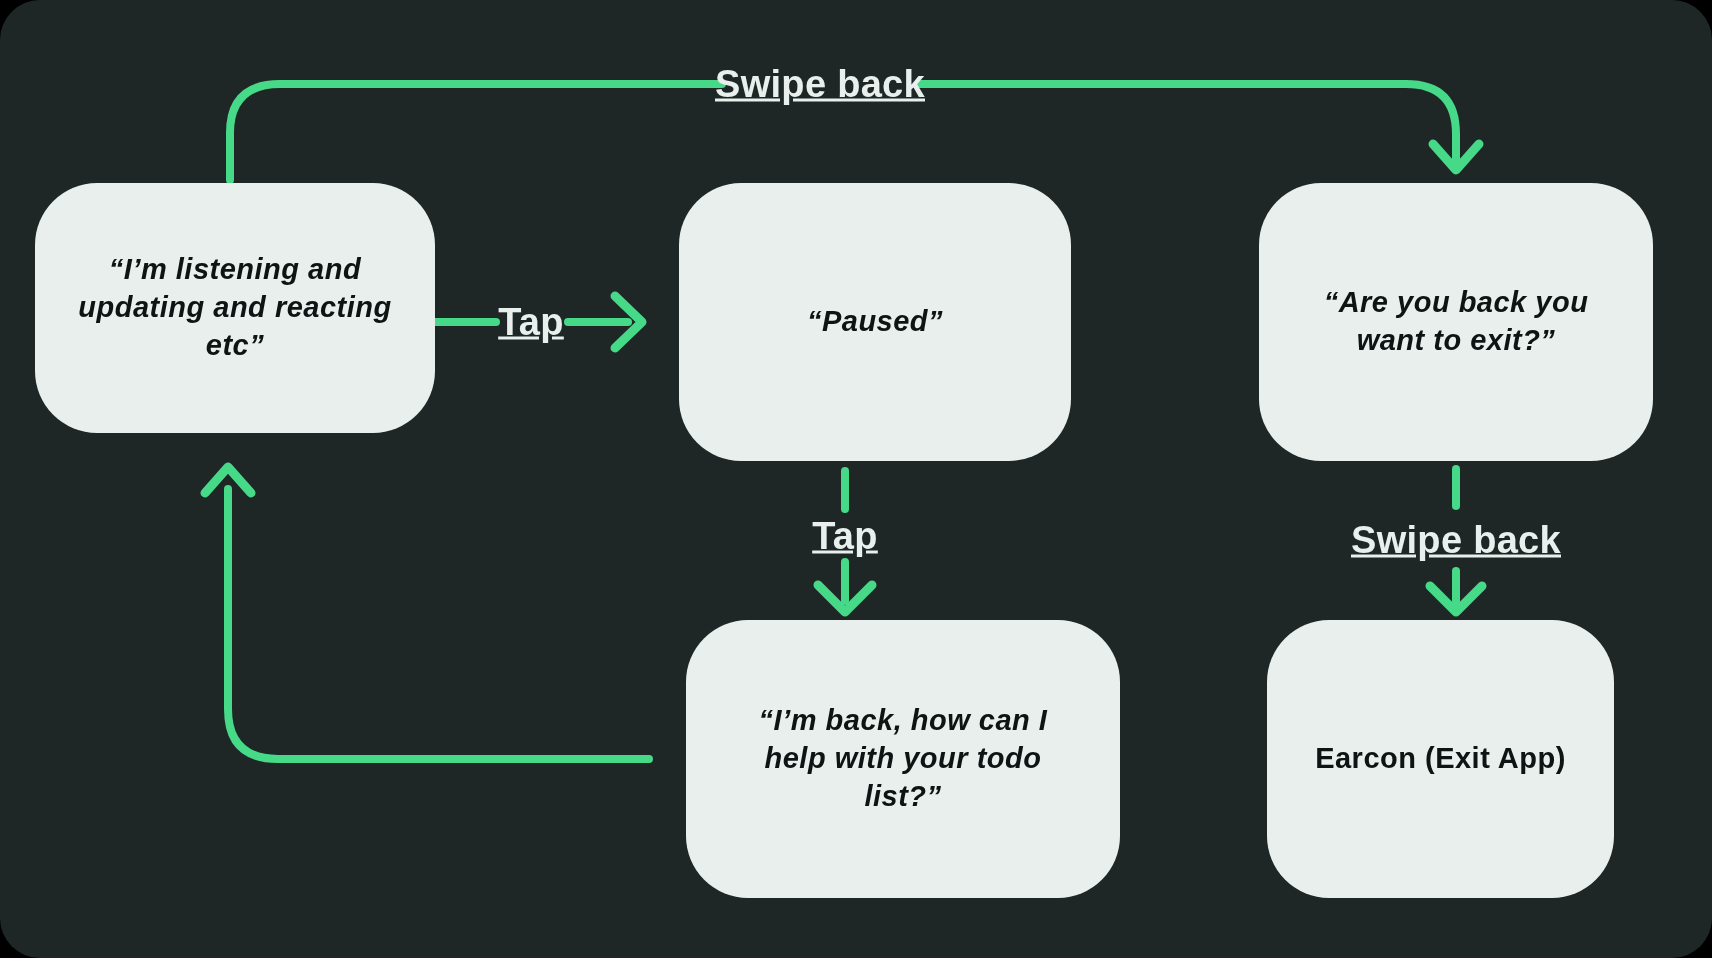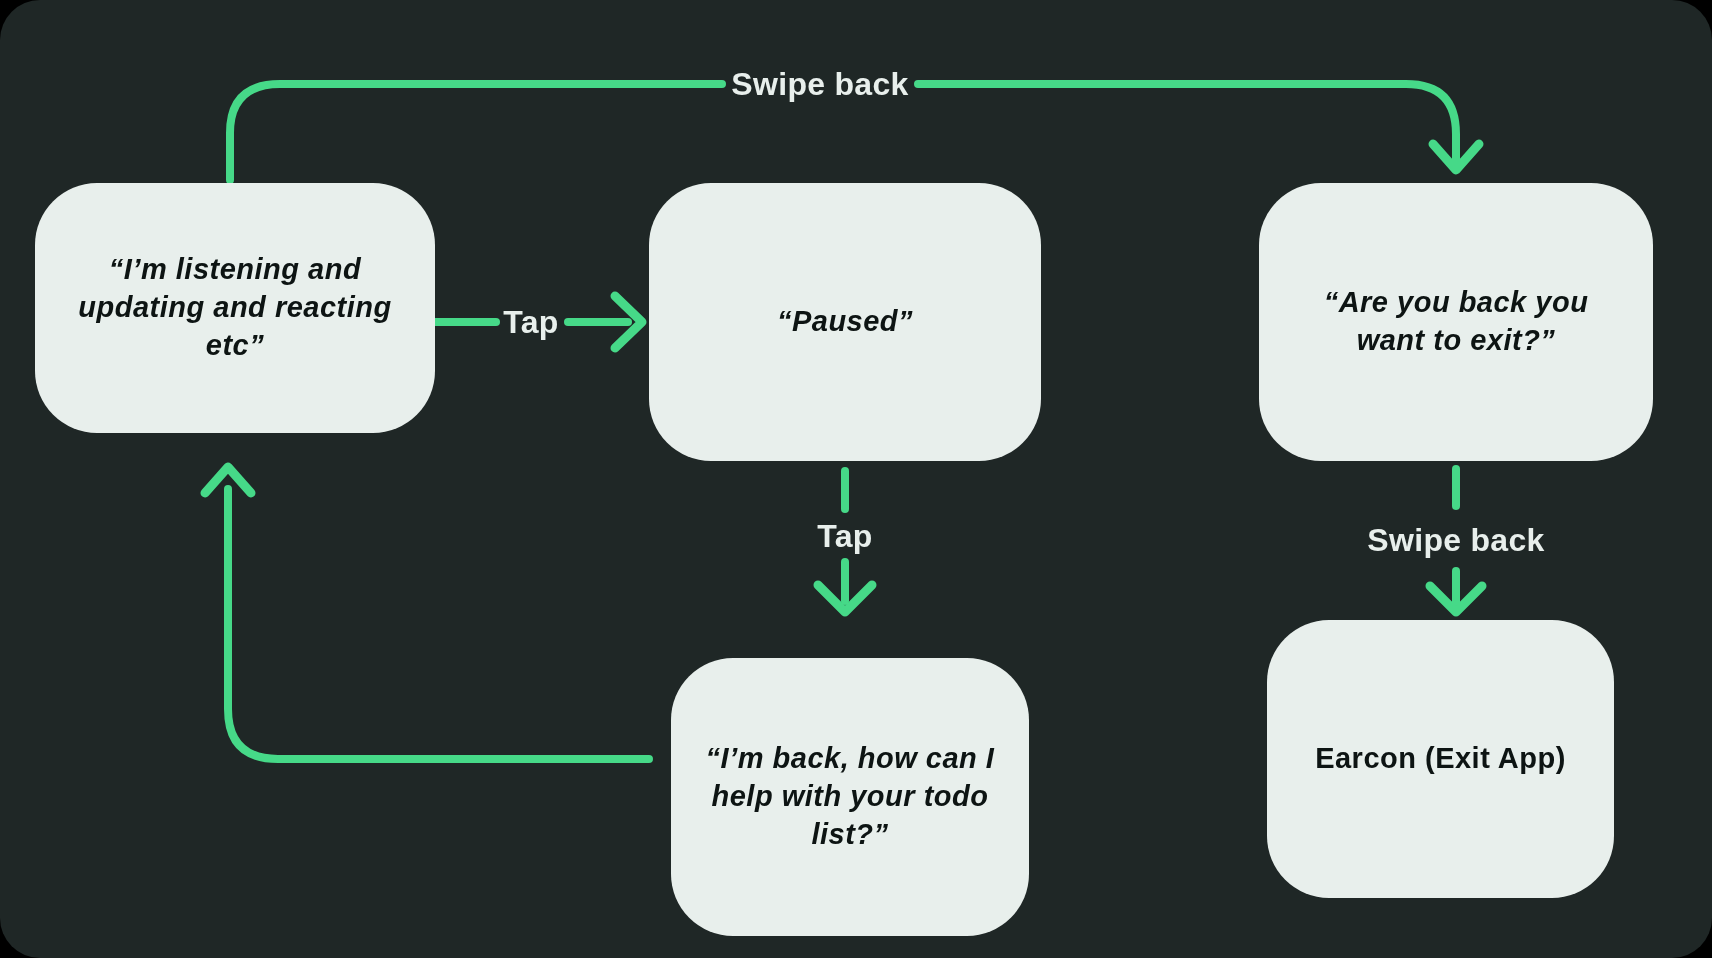--- a/index.html
+++ b/index.html
@@ -50,34 +50,35 @@
     font-size: 29px;
     font-weight: 700;
     font-style: italic;
     line-height: 1.3;
     letter-spacing: 0.5px;
     color: var(--node-text);
   }
   .node-text.upright { font-style: normal; }
   .node--listening   { left: 35px;   top: 183px; width: 400px; height: 250px; }
   .node--listening   .node-text { max-width: 370px; }
-  .node--paused      { left: 649px;  top: 183px; width: 392px; height: 278px; }
+  .node--paused      { left: 679px;  top: 183px; width: 392px; height: 278px; }
   .node--exit-confirm{ left: 1259px; top: 183px; width: 394px; height: 278px; }
   .node--exit-confirm .node-text { max-width: 300px; }
-  .node--back-help   { left: 671px;  top: 620px; width: 358px; height: 278px; margin-top: 38px; }
+  .node--back-help   { left: 686px;  top: 620px; width: 434px; height: 278px; }
   .node--back-help   .node-text { max-width: 335px; }
   .node--earcon      { left: 1267px; top: 620px; width: 347px; height: 278px; }
   .edge-label {
     position: absolute;
     transform: translate(-50%, -50%);
-    font-size: 32px;
+    font-size: 38px;
     font-weight: 700;
     letter-spacing: 0.3px;
     color: var(--label-text);
     white-space: nowrap;
+    text-decoration: underline;
   }
   .edge-label--swipe-top  { left: 820px;  top: 84px;  }
   .edge-label--tap-h      { left: 531px;  top: 322px; }
   .edge-label--tap-v      { left: 845px;  top: 536px; }
   .edge-label--swipe-v    { left: 1456px; top: 540px; }
 </style>
 </head>
 <body>
 
 <div class="canvas">

